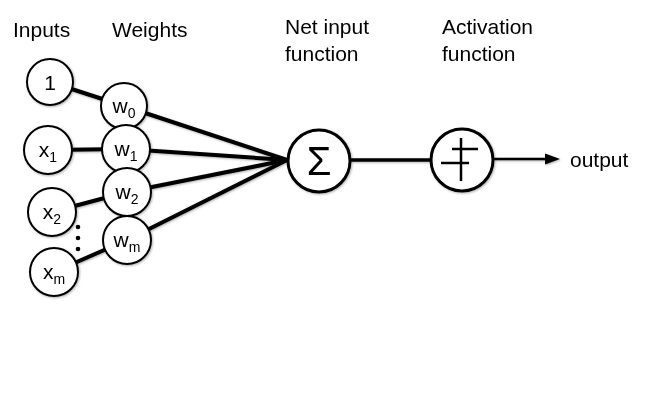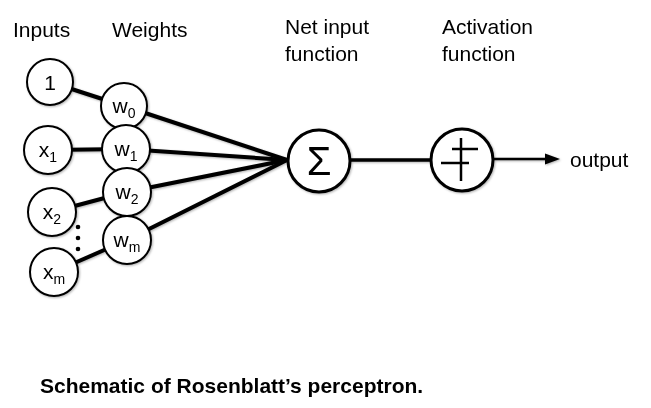--- a/index.html
+++ b/index.html
@@ -122,14 +122,13 @@
         <tspan>w</tspan><tspan class="node-sub" dy="5">2</tspan></text>
       <text class="node-label" x="127" y="247" text-anchor="middle">
         <tspan>w</tspan><tspan class="node-sub" dy="5">m</tspan></text>
 
       <text class="sum-glyph" x="319" y="175" text-anchor="middle">Σ</text>
 
       <text class="output-label" x="570" y="167">output</text>
     </g>
   </svg>
 
-  <div class="caption">Schematic of Rosenblatt’s perceptron.</div>
 </div>
 
 </body></html>

